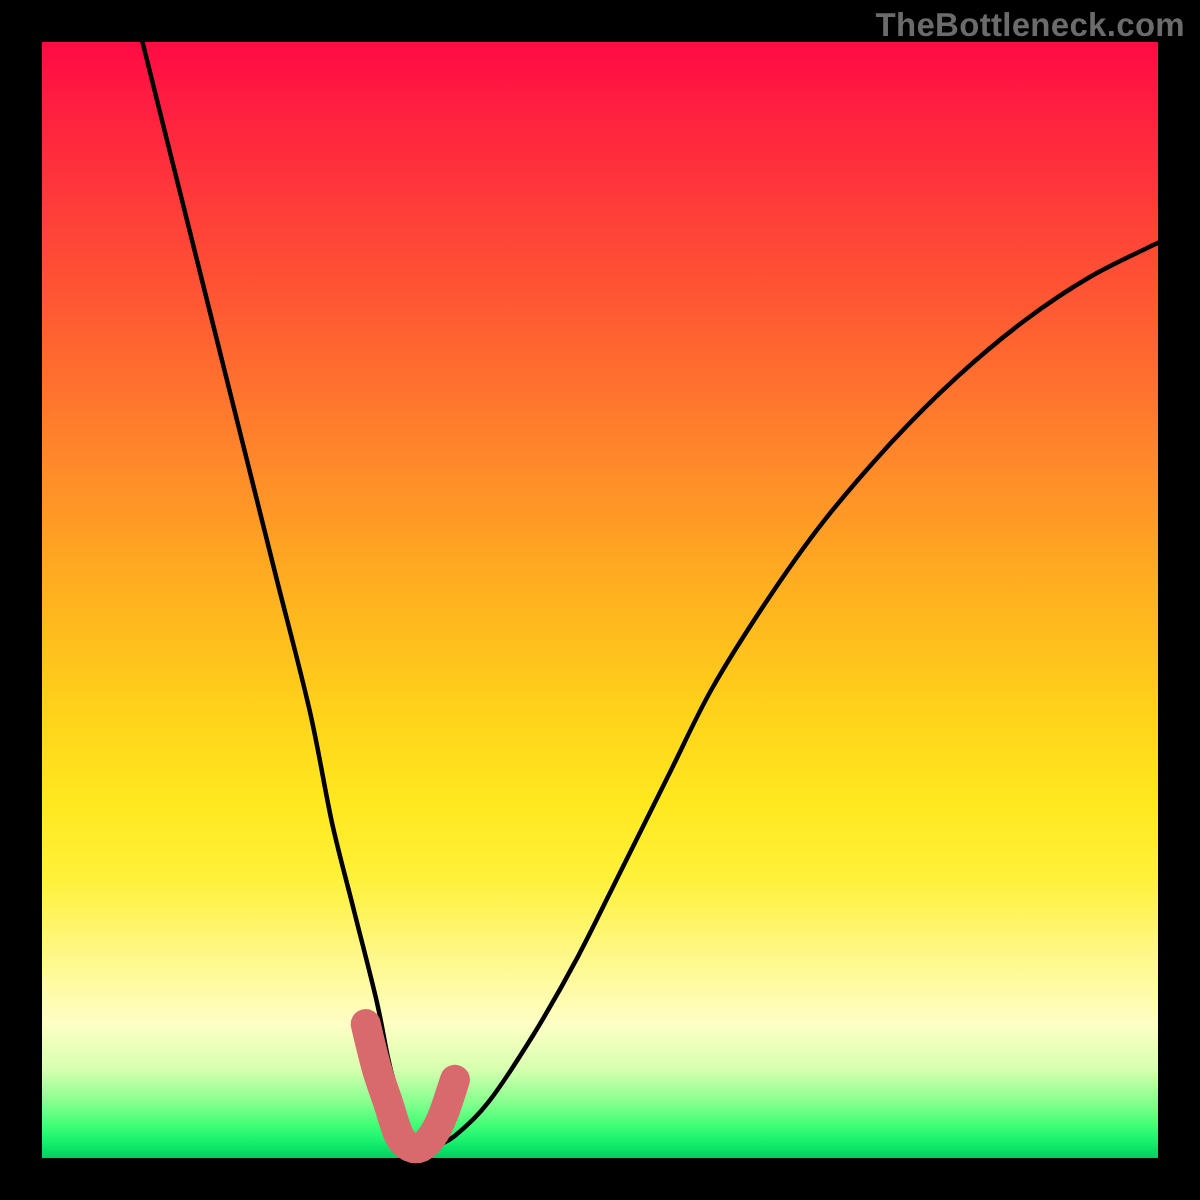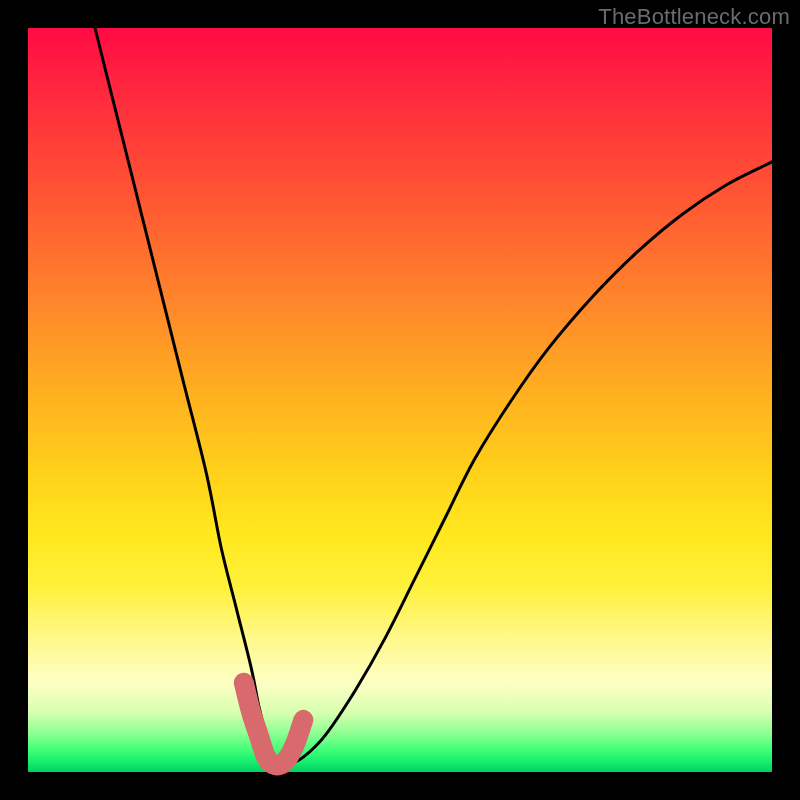--- a/index.html
+++ b/index.html
@@ -45,21 +45,21 @@
       #00d060 100%
     );
   }
   .watermark {
     position: absolute;
     top: 4px;
     right: 10px;
     color: #6b6b6b;
     font-size: 22px;
     letter-spacing: 0.2px;
-    font-weight: 400;
+    font-weight: 700;
   }
   svg.curve {
     position: absolute;
     top: 0;
     left: 0;
     width: 744px;
     height: 744px;
     overflow: visible;
   }
 </style>

